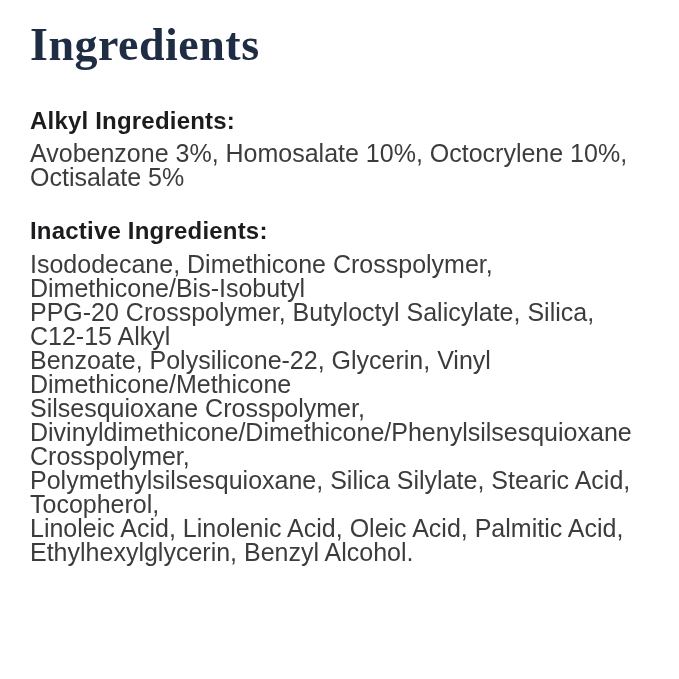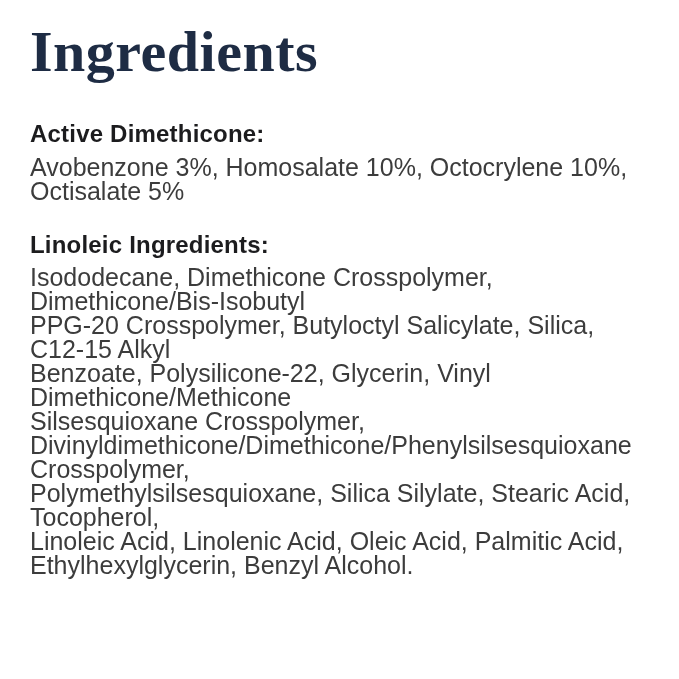--- a/index.html
+++ b/index.html
@@ -16,21 +16,21 @@
   .page {
     box-sizing: border-box;
     width: 679px;
     height: 679px;
     padding: 20px 28px 0 30px;
     background: #ffffff;
   }
   .page-title {
     font-family: "Liberation Serif", serif;
     font-weight: 700;
-    font-size: 58px;
+    font-size: 46px;
     line-height: 1.1;
     letter-spacing: 0.5px;
     color: #1e2c44;
     margin: 0;
   }
   .section-active {
     margin-top: 36px;
   }
   .section-inactive {
     margin-top: 28px;
@@ -53,26 +53,26 @@
   }
 </style>
 </head>
 <body>
 
 <div class="page">
 
   <h1 class="page-title">Ingredients</h1>
 
   <section class="section-active">
-    <h2 class="section-heading">Active Dimethicone:</h2>
+    <h2 class="section-heading">Alkyl Ingredients:</h2>
     <p class="ingredients-text">Avobenzone 3%, Homosalate 10%, Octocrylene 10%, Octisalate 5%</p>
   </section>
 
   <section class="section-inactive">
-    <h2 class="section-heading">Linoleic Ingredients:</h2>
+    <h2 class="section-heading">Inactive Ingredients:</h2>
     <p class="ingredients-text">Isododecane, Dimethicone Crosspolymer, Dimethicone/Bis-Isobutyl
 PPG-20 Crosspolymer, Butyloctyl Salicylate, Silica, C12-15 Alkyl
 Benzoate, Polysilicone-22, Glycerin, Vinyl Dimethicone/Methicone
 Silsesquioxane Crosspolymer,
 Divinyldimethicone/Dimethicone/Phenylsilsesquioxane Crosspolymer,
 Polymethylsilsesquioxane, Silica Silylate, Stearic Acid, Tocopherol,
 Linoleic Acid, Linolenic Acid, Oleic Acid, Palmitic Acid,
 Ethylhexylglycerin, Benzyl Alcohol.</p>
   </section>
 

